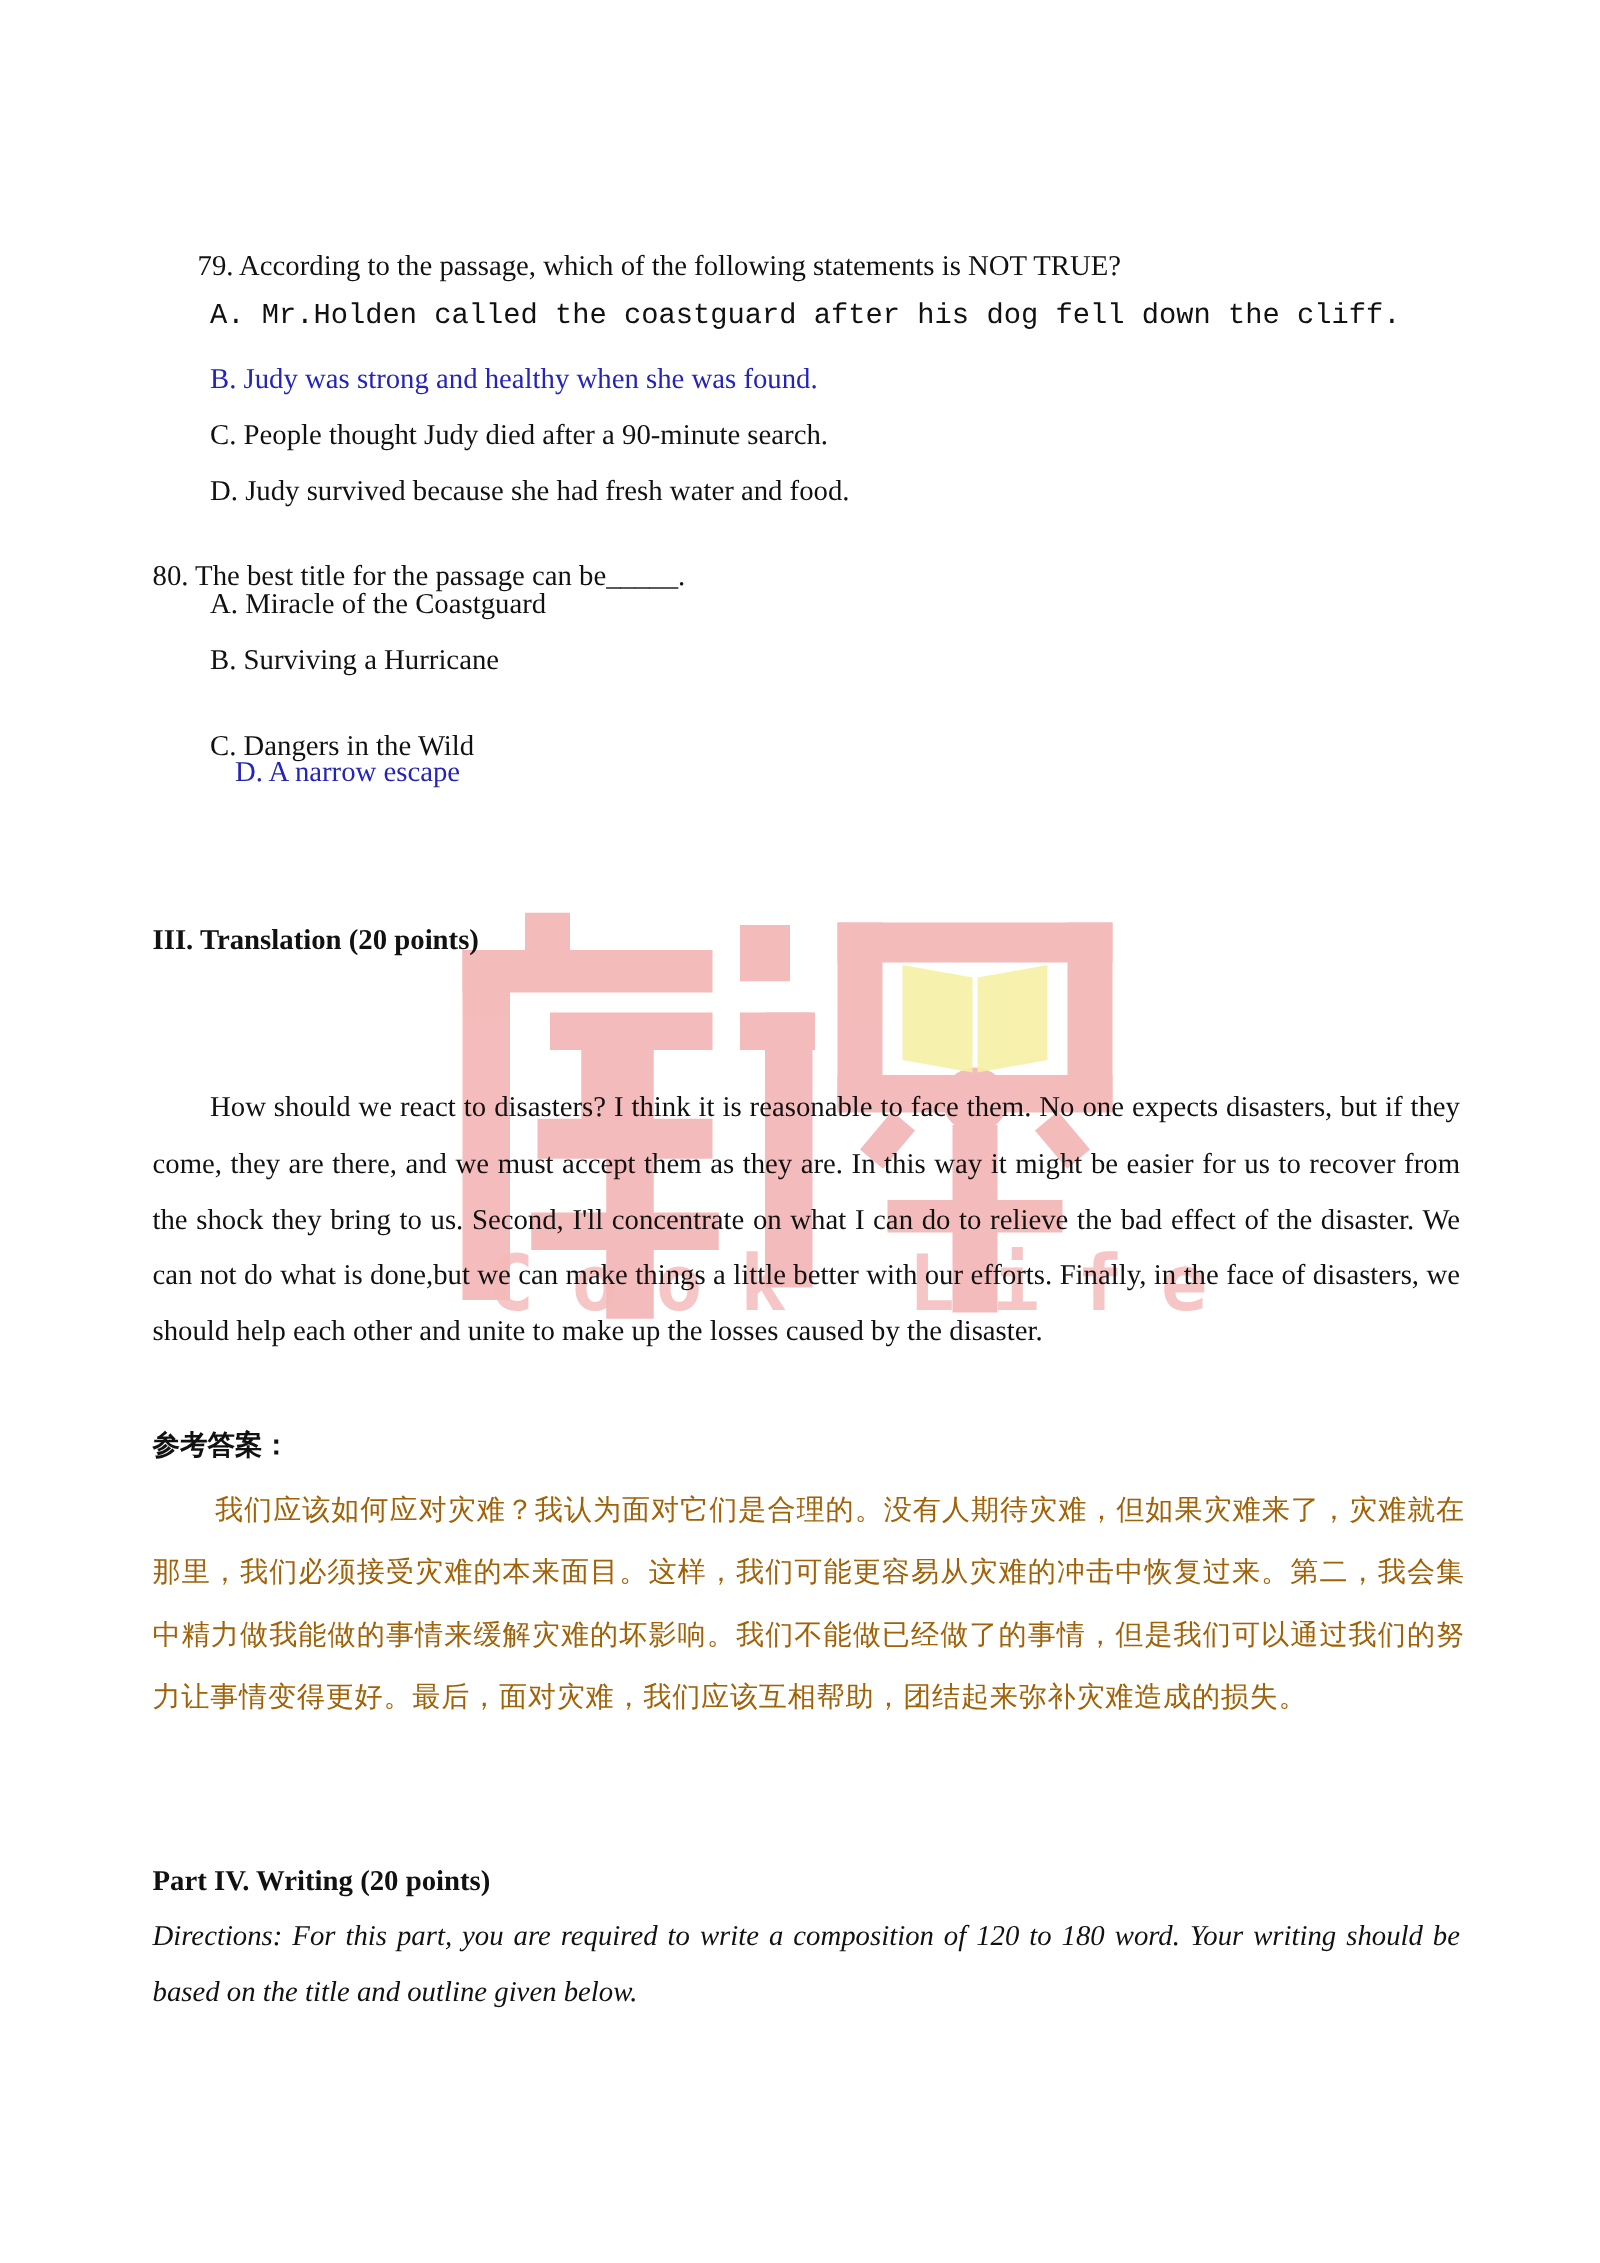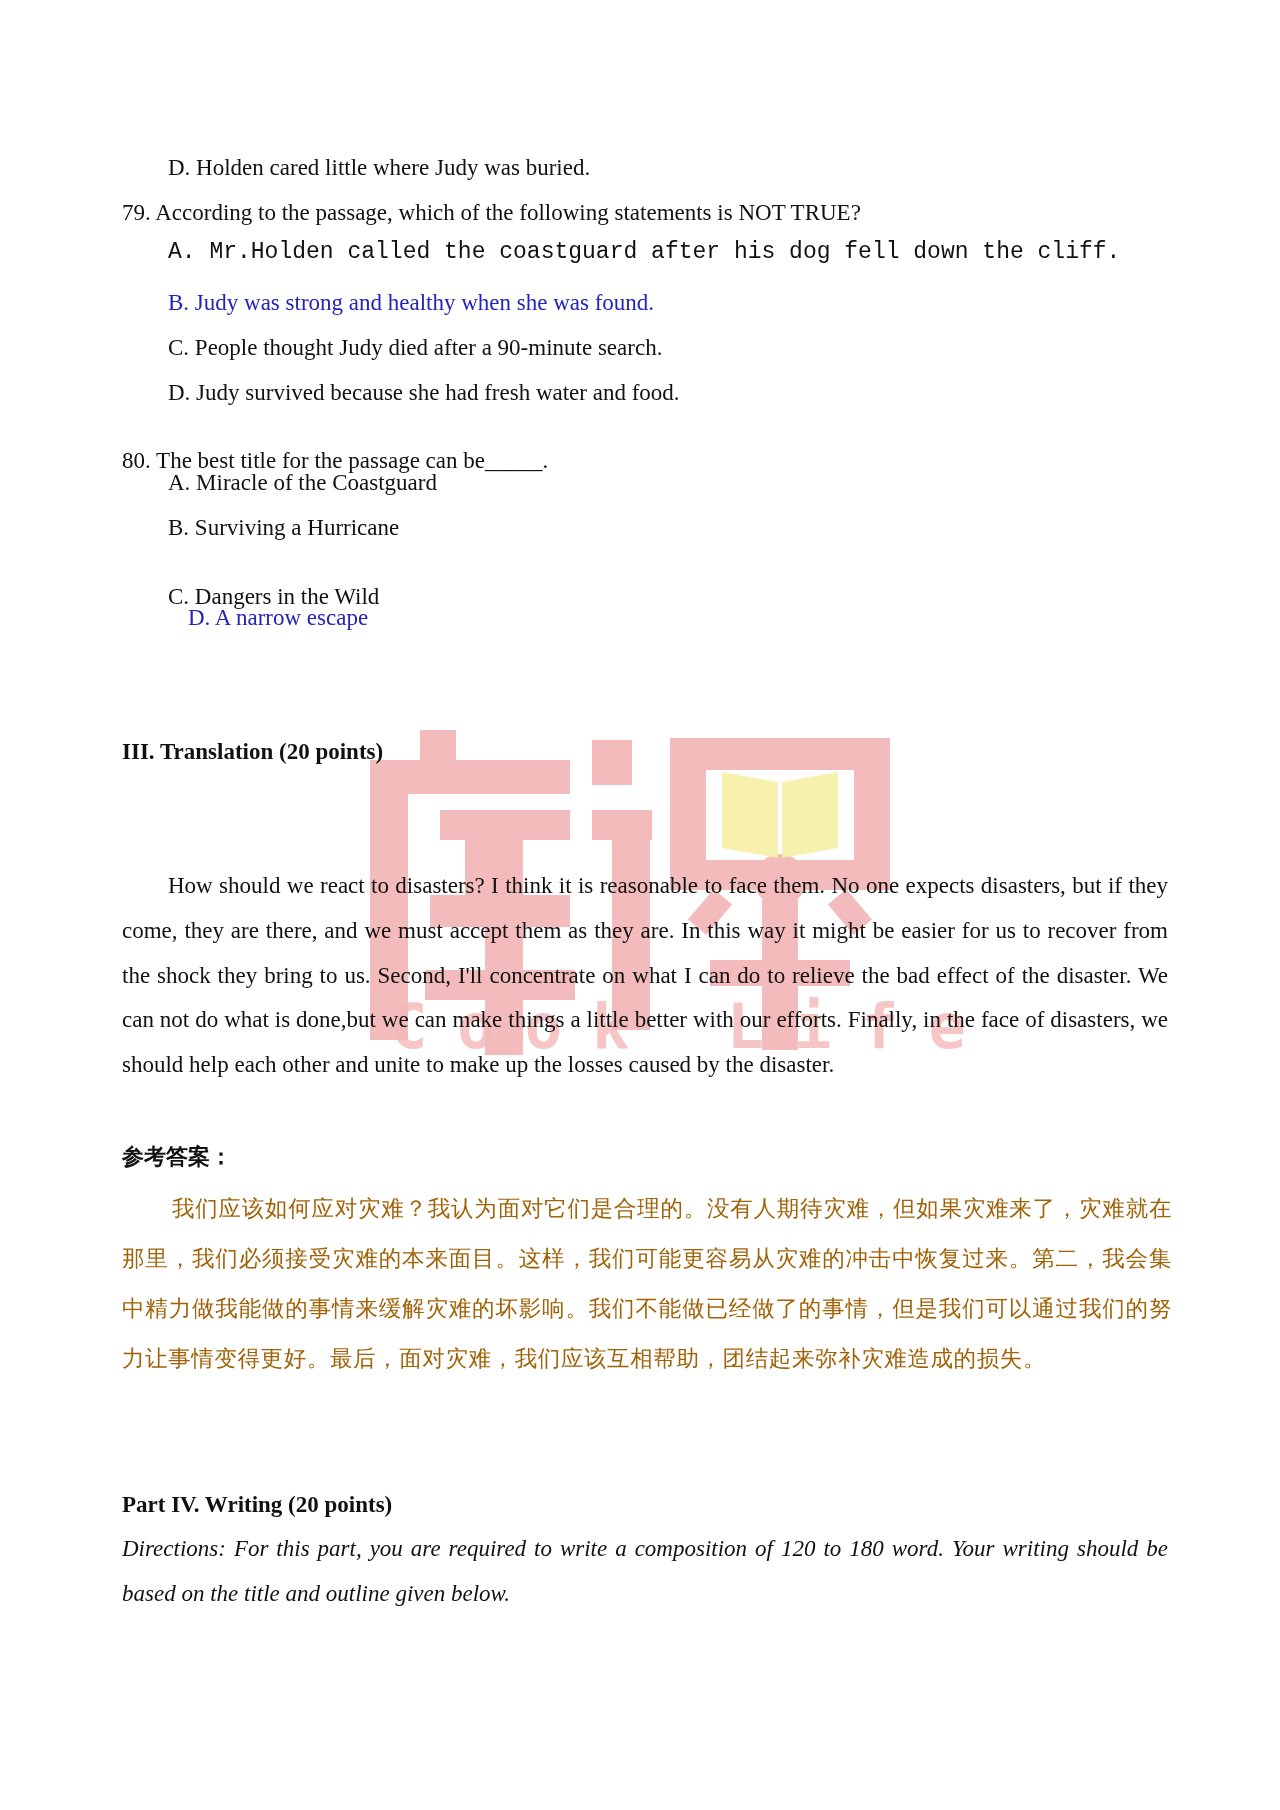--- a/index.html
+++ b/index.html
@@ -122,23 +122,22 @@
 
       <g fill="#f6f0a4" opacity="0.9">
         <path d="M372 42 L428 52 L428 128 L372 118 Z"></path>
         <path d="M432 52 L488 42 L488 118 L432 128 Z"></path>
       </g>
 
       <text x="40" y="318" font-family="DejaVu Sans Mono, monospace" font-size="62" font-weight="bold" fill="#f4b8b8" opacity="0.8" letter-spacing="30">Cook Life</text>
     </svg>
   </div>
 
-  <div class="line opt" style="top:153px;">D. Holden cared little where Judy was buried.</div>
 
-  <div class="line q" style="top:198px;">79. According to the passage, which of the following statements is NOT TRUE?</div>
+  <div class="line q" style="top:198px;margin-left:36px;">79. According to the passage, which of the following statements is NOT TRUE?</div>
   <div class="line opt" style="top:237px;font-family:Liberation Mono, monospace;">A. Mr.Holden called the coastguard after his dog fell down the cliff.</div>
   <div class="line opt blue" style="top:288px;">B. Judy was strong and healthy when she was found.</div>
   <div class="line opt" style="top:333px;">C. People thought Judy died after a 90-minute search.</div>
   <div class="line opt" style="top:378px;">D. Judy survived because she had fresh water and food.</div>
 
   <div class="line q" style="top:446px;">80. The best title for the passage can be_____.</div>
   <div class="line opt" style="top:468px;">A. Miracle of the Coastguard</div>
   <div class="line opt" style="top:513px;">B. Surviving a Hurricane</div>
   <div class="line opt" style="top:582px;">C. Dangers in the Wild</div>
   <div class="line opt blue" style="top:603px;margin-left:20px;">D. A narrow escape</div>

